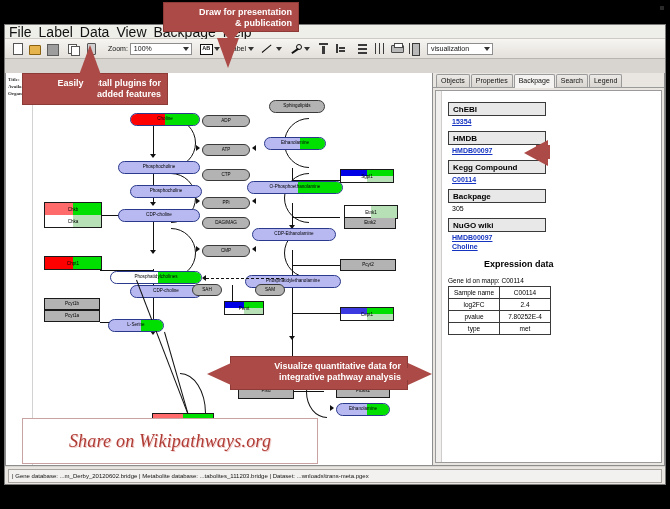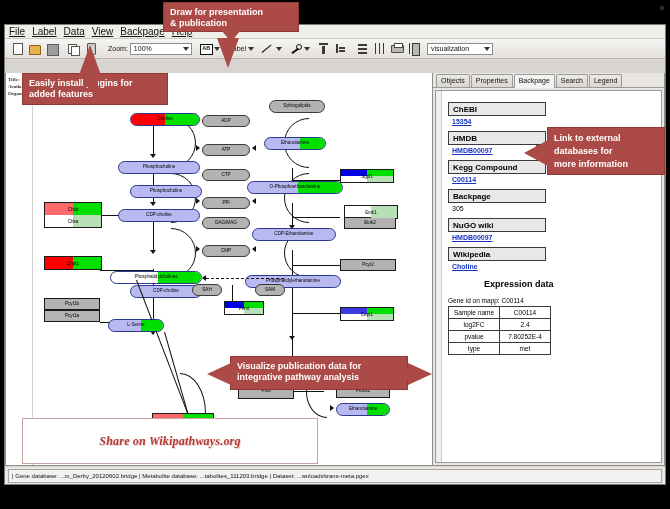--- a/index.html
+++ b/index.html
@@ -16,21 +16,21 @@
   #titlebar .ticon:before{content:"";position:absolute;left:0;top:1px;width:8px;height:7px;
             background:#7b8fa8;border:1px solid #46566c;border-radius:1px;}
   #title-text{font-size:8.5px;color:#1b1b1b;white-space:nowrap;overflow:hidden;font-family:"Liberation Sans",sans-serif;}
   .winbtns{position:absolute;right:2px;top:1px;display:flex;gap:2px;}
   .winbtn{width:14px;height:11px;border:1px solid #9a9a9a;background:linear-gradient(#fdfdfd,#dedad6);
           font-size:7px;line-height:10px;text-align:center;color:#333;border-radius:1px;}
 
   
   #menubar{height:13px;background:#efefea;border-bottom:1px solid #cfcac4;
            display:flex;align-items:center;padding-left:4px;gap:7px;}
-  #menubar .mi{font-size:10px;color:#111;text-decoration:underline;}
+  #menubar .mi{font-size:14px;color:#111;}
 
   
   #toolbar{height:19px;background:linear-gradient(#f6f5f2,#e4e0db);border-bottom:1px solid #b9b4ae;
            display:flex;align-items:center;padding-left:4px;gap:0;position:relative;}
   .tbtn{width:17px;height:16px;display:flex;align-items:center;justify-content:center;position:relative;}
   .tbsep{width:5px;}
   .tlabel{font-size:7px;color:#111;margin:0 2px 0 4px;}
   .combo{height:12px;border:1px solid #8e8e8e;background:#fff;display:flex;align-items:center;
          justify-content:space-between;padding:0 2px 0 3px;font-size:7px;color:#111;box-sizing:border-box;}
   .combo .cv{overflow:hidden;white-space:nowrap;}
@@ -115,33 +115,33 @@
   table.expr td{border:1px solid #3a3a3a;font-size:6.5px;padding:2px 3px;text-align:center;color:#000;
                 min-width:44px;background:#fff;}
 
   
   #statusbar{position:absolute;left:0;right:0;bottom:0;height:17px;background:#e9e6e2;
              display:flex;align-items:center;padding:0 3px;box-sizing:border-box;}
   #statusinner{flex:1;height:12px;border:1px solid #a9a6a2;background:#f2f1ef;display:flex;align-items:center;
                padding-left:3px;font-size:6px;color:#111;white-space:nowrap;overflow:hidden;}
 
   
-  .callout{position:absolute;background:#ab4a46;color:#fff;font-weight:bold;text-align:left;
+  .callout{position:absolute;background:#ab4a46;color:#fff;font-weight:bold;text-align:right;
            font-size:9px;line-height:11px;padding:4px 6px;box-sizing:border-box;z-index:40;
            border:1px solid #8e3b38;}
   .tri{position:absolute;width:0;height:0;z-index:40;}
   .tri.down{border-left:9px solid transparent;border-right:9px solid transparent;border-top:11px solid #ab4a46;}
   .tri.up{border-left:9px solid transparent;border-right:9px solid transparent;border-bottom:11px solid #ab4a46;}
   .tri.left{border-top:9px solid transparent;border-bottom:9px solid transparent;border-right:11px solid #ab4a46;}
   .tri.right{border-top:9px solid transparent;border-bottom:9px solid transparent;border-left:11px solid #ab4a46;}
 
   #share{position:absolute;z-index:40;background:#fff;border:1px solid #c8a3a1;
          display:flex;align-items:center;justify-content:center;}
-  #share span{font-family:"Liberation Serif",serif;font-style:italic;font-weight:bold;
-              font-size:12px;color:#b03a34;letter-spacing:.2px;
+  #share span{font-family:"Liberation Serif",serif;font-style:italic;font-weight:normal;
+              font-size:18px;color:#b03a34;letter-spacing:.2px;
               text-shadow:1px 1px 0 #f0cfcd;}
 </style>
 </head>
 <body>
 
 <div id="root">
 
   <div id="window">
 
 
@@ -533,21 +533,20 @@
 
             <div class="dbhdr">Kegg Compound</div>
             <a class="dblink">C00114</a>
 
             <div class="dbhdr">Backpage</div>
             <span class="dbplain">305</span>
 
             <div class="dbhdr">NuGO wiki</div>
             <a class="dblink">HMDB00097</a>
 
-            <div class="dbhdr">Wikipedia</div>
             <a class="dblink">Choline</a>
 
             <div id="exprhdr">Expression data</div>
             <div id="geneid">Gene id on mapp: C00114</div>
 
             <table class="expr">
               <tbody>
                   <tr>
                 <td>Sample name</td>
                 <td>C00114</td>
@@ -581,27 +580,24 @@
   <div class="callout" style="left:163px;top:2px;width:136px;height:30px;white-space:pre-line;">Draw for presentation
 &amp; publication</div>
   <div class="tri down" style="left:222px;top:31px;"></div>
   <div class="tri down" style="left:217px;top:38px;border-left-width:11px;border-right-width:11px;border-top-width:30px;"></div>
 
   <div class="callout" style="left:22px;top:73px;width:146px;height:32px;white-space:pre-line;">Easily install plugins for
 added features</div>
   <div class="tri up" style="left:79px;top:45px;border-left-width:11px;border-right-width:11px;border-bottom-width:30px;"></div>
   <div style="position:absolute;left:86px;top:75px;width:12px;height:12px;background:#ab4a46;z-index:40;"></div>
 
-  <div class="callout" style="left:547px;top:127px;width:118px;height:48px;white-space:pre-line;line-height:13px;">Link  to external
-databases  for
-more information</div>
   <div class="tri left" style="left:524px;top:140px;border-top-width:13px;border-bottom-width:13px;border-right-width:24px;"></div>
   <div style="position:absolute;left:536px;top:145px;width:14px;height:14px;background:#ab4a46;z-index:40;"></div>
 
-  <div class="callout" style="left:230px;top:356px;width:178px;height:34px;white-space:pre-line;">Visualize publication data  for
+  <div class="callout" style="left:230px;top:356px;width:178px;height:34px;white-space:pre-line;">Visualize quantitative data  for
 integrative pathway analysis</div>
   <div class="tri left" style="left:207px;top:363px;border-top-width:11px;border-bottom-width:11px;border-right-width:24px;"></div>
   <div class="tri right" style="left:408px;top:363px;border-top-width:11px;border-bottom-width:11px;border-left-width:24px;"></div>
   <div style="position:absolute;left:220px;top:368px;width:14px;height:12px;background:#ab4a46;z-index:40;"></div>
   <div style="position:absolute;left:404px;top:368px;width:10px;height:12px;background:#ab4a46;z-index:40;"></div>
 
   <div id="share" style="left:22px;top:418px;width:294px;height:44px;">
     <span>Share on Wikipathways.org</span>
   </div>
 

